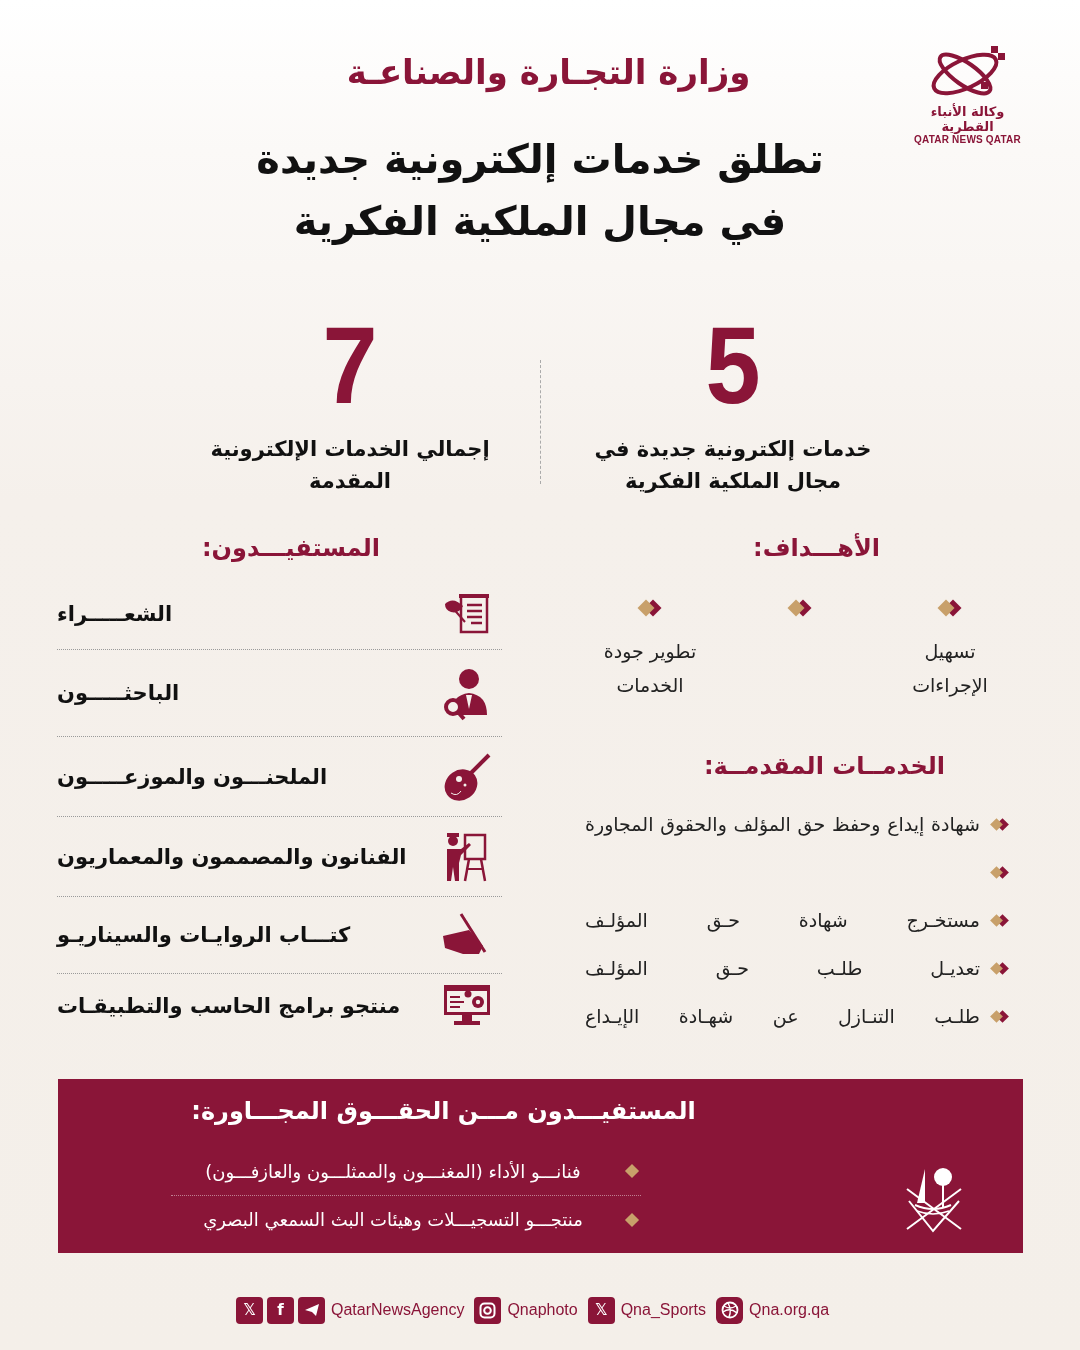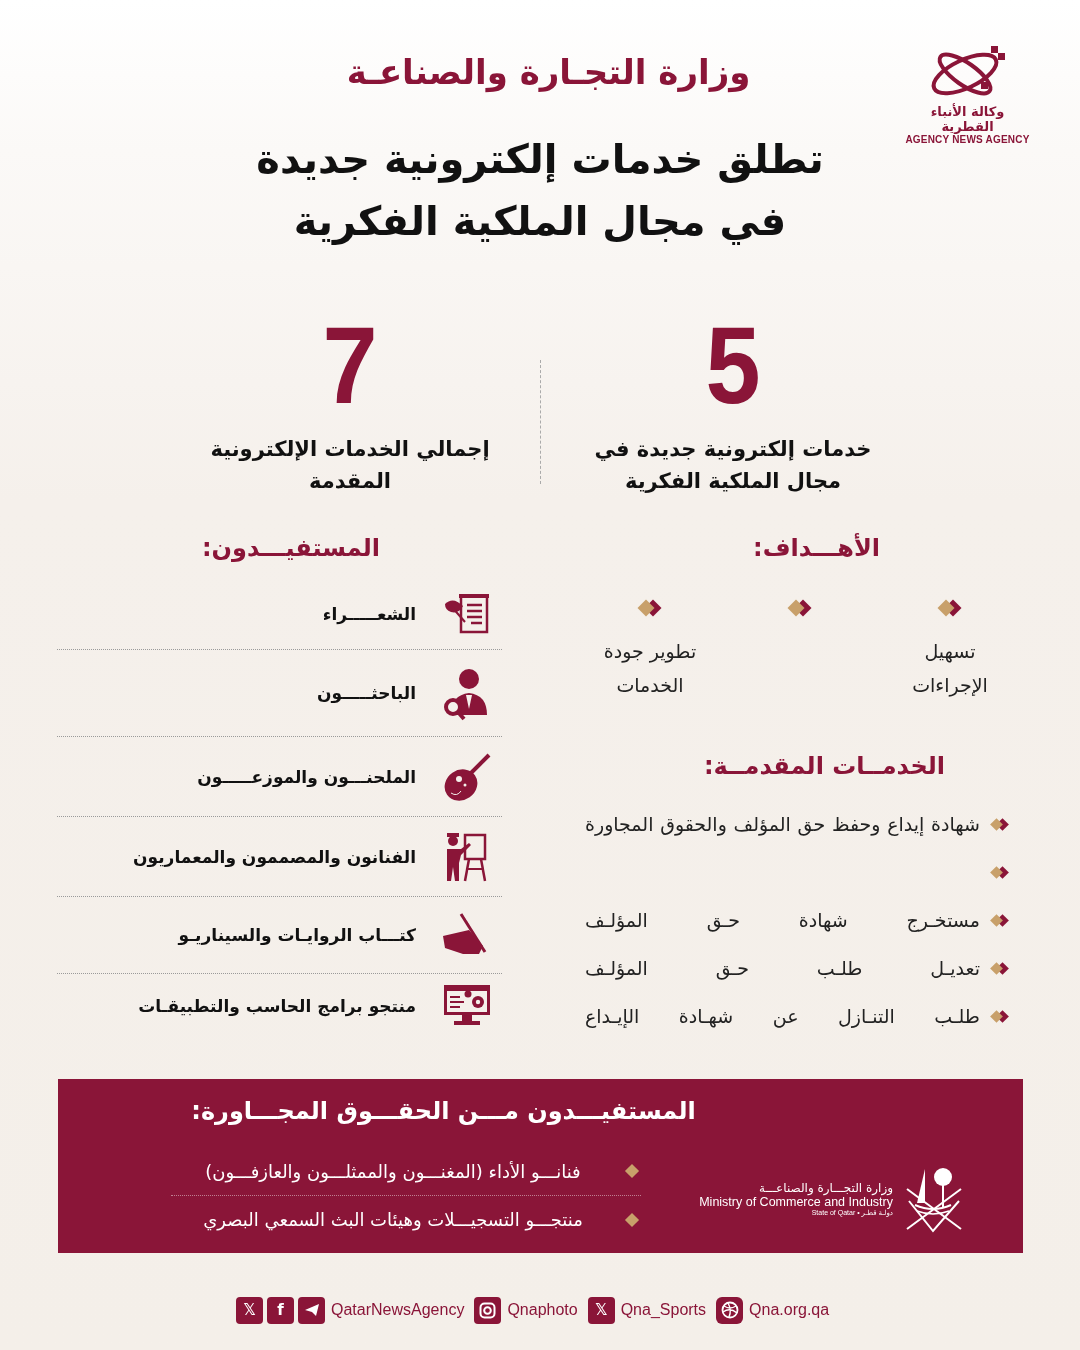--- a/index.html
+++ b/index.html
@@ -58,21 +58,21 @@
   .services { left: 570px; top: 800px; width: 450px; }
   .service { height: 48px; display: flex; flex-direction: row-reverse; align-items: center; justify-content: flex-start; }
   .service .bullet { width: 40px; display: flex; justify-content: center; }
   .service-text { font-size: 19px; color: #222; text-align: justify; text-align-last: justify; width: 395px; direction: rtl; letter-spacing: 0.3px; }
 
   
   .benef-list { left: 57px; top: 578px; width: 445px; }
   .benef { display: flex; flex-direction: row-reverse; align-items: center; border-bottom: 1.5px dotted #9a9a9a; }
   .benef:last-child { border-bottom: none; }
   .benef-icon { width: 70px; height: 54px; display: flex; justify-content: center; align-items: center; margin-left: 8px; }
-  .benef-text { font-size: 17px; font-weight: bold; color: #111; direction: rtl; text-align: right; flex: 1; padding-right: 8px; }
+  .benef-text { font-size: 21px; font-weight: bold; color: #111; direction: rtl; text-align: left; flex: 1; padding-right: 8px; }
 
   
   .banner { left: 58px; top: 1079px; width: 965px; height: 174px; background: #8a1538; }
   .banner-title { position: absolute; left: 0; width: 771px; top: 18px; text-align: center; font-size: 24px; font-weight: bold; color: #fff; direction: rtl; }
   .banner-list { position: absolute; left: 113px; top: 68px; width: 470px; }
   .banner-item { display: flex; flex-direction: row-reverse; align-items: center; height: 48px; }
   .banner-item + .banner-item { border-top: 1px dotted rgba(255,255,255,0.45); }
   .banner-item .bd { width: 10px; height: 10px; background: #c8a06a; transform: rotate(45deg); margin-left: 12px; margin-right: 4px; flex: none; }
   .banner-text { font-size: 18px; color: #fff; direction: rtl; text-align: center; flex: 1; }
   .moci { position: absolute; left: 632px; top: 80px; width: 275px; height: 80px; display: flex; flex-direction: row-reverse; align-items: center; }
@@ -91,21 +91,21 @@
 
 <div class="abs qna-logo">
   <svg width="90" height="62" viewBox="0 0 90 62">
     <ellipse cx="42" cy="34" rx="34" ry="14" fill="none" stroke="#8a1538" stroke-width="4" transform="rotate(-25 42 34)"></ellipse>
     <ellipse cx="42" cy="34" rx="30" ry="11" fill="none" stroke="#8a1538" stroke-width="4" transform="rotate(35 42 34)"></ellipse>
     <rect x="68" y="6" width="7" height="7" fill="#8a1538"></rect>
     <rect x="75" y="13" width="7" height="7" fill="#8a1538"></rect>
     <rect x="58" y="42" width="7" height="7" fill="#8a1538"></rect>
   </svg>
   <div class="qna-ar">وكالة الأنباء القطرية</div>
-  <div class="qna-en">AGENCY NEWS AGENCY</div>
+  <div class="qna-en">QATAR NEWS QATAR</div>
 </div>
 
 <div class="abs ministry-title rtl">وزارة التجـارة والصناعـة</div>
 <div class="abs main-title rtl">
   <div>تطلق خدمات إلكترونية جديدة</div>
   <div>في مجال الملكية الفكرية</div>
 </div>
 
 <div class="abs stat stat-right rtl">
   <div class="stat-num">5</div>
@@ -307,25 +307,20 @@
     <svg width="62" height="76" viewBox="0 0 62 76">
       <path d="M6 40 L30 70 L56 40" fill="none" stroke="#fff" stroke-width="2"></path>
       <path d="M4 68 L58 28" stroke="#fff" stroke-width="2"></path>
       <path d="M58 68 L4 28" stroke="#fff" stroke-width="2"></path>
       <circle cx="40" cy="16" r="9" fill="#fff"></circle>
       <line x1="40" y1="16" x2="40" y2="46" stroke="#fff" stroke-width="2"></line>
       <path d="M22 8 L22 42 L14 42 Z" fill="#fff"></path>
       <path d="M12 44 Q30 52 48 44" fill="none" stroke="#fff" stroke-width="2"></path>
       <path d="M14 50 Q30 56 46 50" fill="none" stroke="#fff" stroke-width="1.5"></path>
     </svg>
-    <div class="moci-text">
-      <div class="moci-ar">وزارة التجـــارة والصناعـــة</div>
-      <div class="moci-en">Ministry of Commerce and Industry</div>
-      <div class="moci-state">State of Qatar • دولـة قطـر</div>
-    </div>
   </div>
 </div>
 
 <div class="abs footer">
   <span class="sbox">𝕏</span>
   <span class="sbox">f</span>
   <span class="sbox">
     <svg width="16" height="14" viewBox="0 0 16 14">
         <path d="M1 7 L15 1 L12 13 L8 9 Z" fill="#fff"></path>
       </svg>

